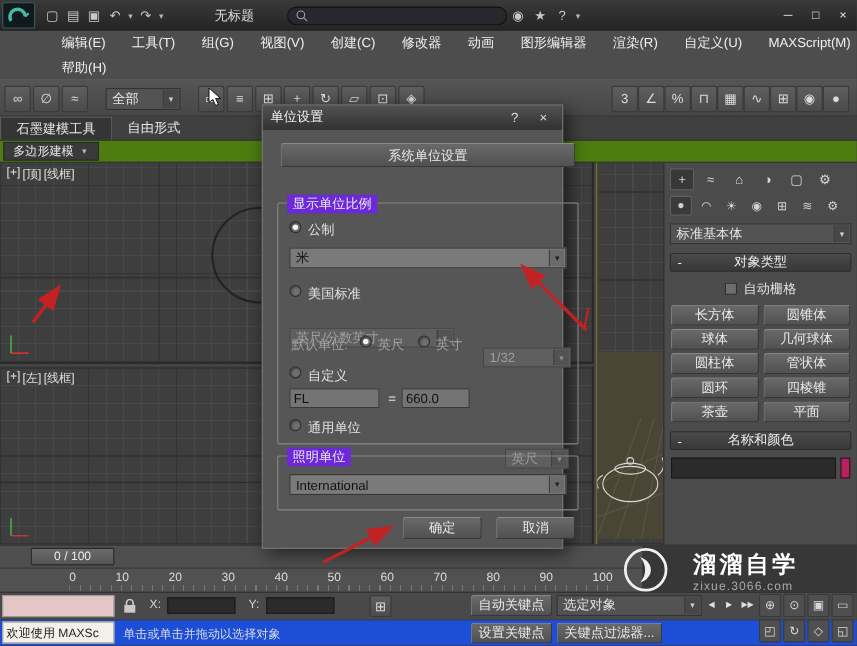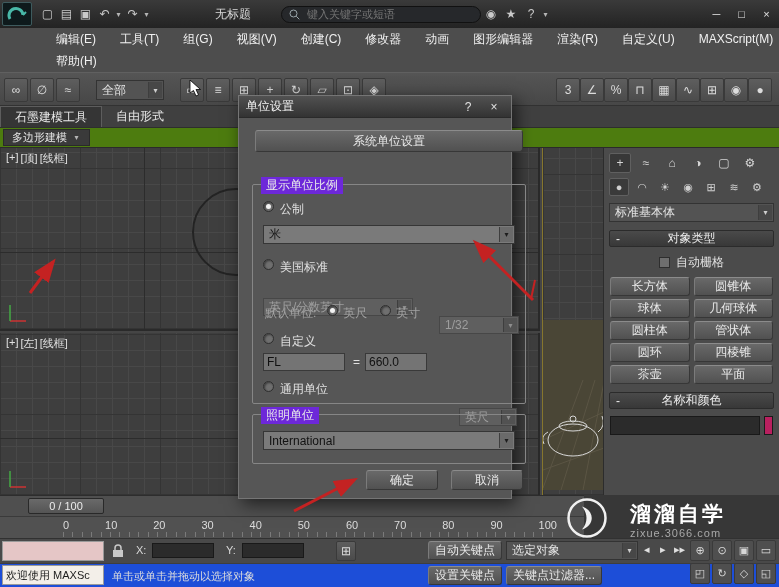--- a/index.html
+++ b/index.html
@@ -8,21 +8,21 @@
           font-family:"Liberation Sans",sans-serif;color:#e0e0e0;font-size:12px}
   .abs{position:absolute}
   
   .titlebar{position:absolute;left:0;top:0;width:779px;height:28px;
             background:linear-gradient(#3a3a3a,#232323);display:flex;align-items:center;z-index:5}
   .logo{width:30px;height:24px;margin:0 6px 0 2px;background:#0e1a1c;border:1px solid #3e5b5e;
         display:flex;align-items:center;justify-content:center;border-radius:2px}
   .qat{width:19px;height:20px;display:flex;align-items:center;justify-content:center;
        color:#c9c9c9;font-size:12px}
   .caret{font-size:8px;color:#b5b5b5;width:9px;display:inline-flex;justify-content:center}
-  .app-title{color:#dadada;margin-left:64px}
+  .app-title{color:#dadada;margin-left:44px}
   .search-box{margin-left:30px;width:200px;height:17px;background:#26282b;border:1px solid #111;
               border-radius:9px;display:flex;align-items:center;padding:0 7px;gap:5px}
   .search-box input{flex:1;background:transparent;border:none;outline:none;color:#9fa8ad;
                     font-size:11px;font-family:inherit}
   .ic-btn{width:20px;height:20px;display:flex;align-items:center;justify-content:center;
           color:#c9c9c9;font-size:12px}
   .win-btn{width:25px;height:19px;display:flex;align-items:center;justify-content:center;
            color:#e3e3e3;font-size:11px}
   
   .menubar{position:absolute;left:0;width:779px;height:22px;background:#4d4d4d;display:flex;
@@ -132,21 +132,20 @@
     <span class="qat">↶</span>
     <span class="caret">▾</span>
     <span class="qat">↷</span>
     <span class="caret">▾</span>
     <span class="app-title">无标题</span>
     <div class="search-box">
       <svg width="11" height="11">
         <circle cx="4.5" cy="4.5" r="3.5" stroke="#9aa5aa" fill="none"></circle>
         <line x1="7.2" y1="7.2" x2="10.3" y2="10.3" stroke="#9aa5aa"></line>
       </svg>
-      <input type="text" placeholder="键入关键字或短语" style="">
     </div>
     <span class="ic-btn">◉</span>
     <span class="ic-btn">★</span>
     <span class="ic-btn">?</span>
     <span class="caret">▾</span>
     <div style="margin-left:auto;display:flex">
       <span class="win-btn">─</span>
       <span class="win-btn">□</span>
       <span class="win-btn">×</span>
     </div>

